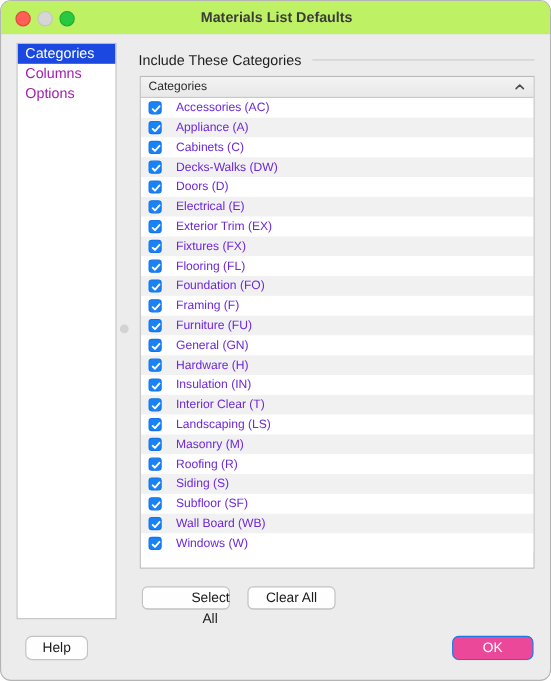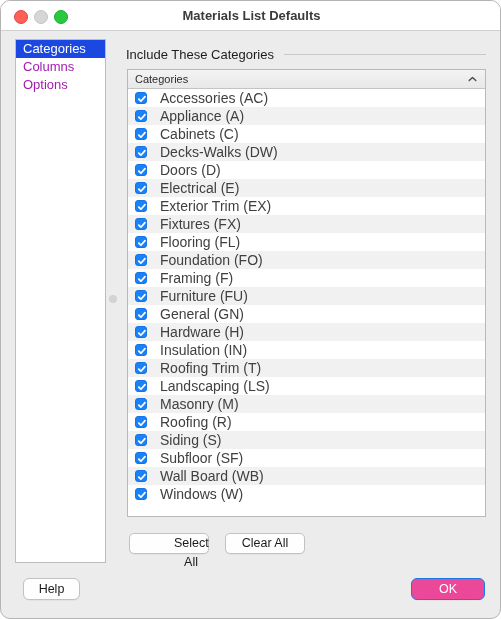--- a/index.html
+++ b/index.html
@@ -22,21 +22,21 @@
     border-radius: 10px;
     overflow: hidden;
   }
 
   
   .titlebar {
     position: absolute;
     left: 0; top: 0;
     width: 501px;
     height: 29px;
-    background: #ffffff;
+    background: #bef264;
     border-bottom: 1px solid #d0d0d0;
   }
   .traffic {
     position: absolute;
     top: 9px;
     width: 12px;
     height: 12px;
     border-radius: 50%;
   }
   .tl-close  { left: 13px; background: #ff5f57; border: 1px solid #e0443e; }
@@ -178,22 +178,22 @@
     box-sizing: border-box;
     position: relative;
     flex: none;
   }
   .cb svg {
     position: absolute;
     left: 1px;
     top: 1px;
   }
   .row-label {
-    font-size: 14px;
-    color: #404040;
+    font-size: 11px;
+    color: #6d28d9;
     margin-left: 13px;
     white-space: nowrap;
   }
 
   
   .btn {
     position: absolute;
     height: 21px;
     line-height: 19px;
     text-align: center;
@@ -384,21 +384,21 @@
             </svg>
           </span>
           <span class="row-label">Insulation (IN)</span>
         </div>
         <div class="row alt">
           <span class="cb">
             <svg width="10" height="10" viewBox="0 0 10 10">
               <path d="M1.8 5.2 L3.9 7.2 L8.0 2.6" fill="none" stroke="#ffffff" stroke-width="1.7" stroke-linecap="round" stroke-linejoin="round"></path>
             </svg>
           </span>
-          <span class="row-label">Roofing Trim (T)</span>
+          <span class="row-label">Interior Clear (T)</span>
         </div>
         <div class="row">
           <span class="cb">
             <svg width="10" height="10" viewBox="0 0 10 10">
               <path d="M1.8 5.2 L3.9 7.2 L8.0 2.6" fill="none" stroke="#ffffff" stroke-width="1.7" stroke-linecap="round" stroke-linejoin="round"></path>
             </svg>
           </span>
           <span class="row-label">Landscaping (LS)</span>
         </div>
         <div class="row alt">

